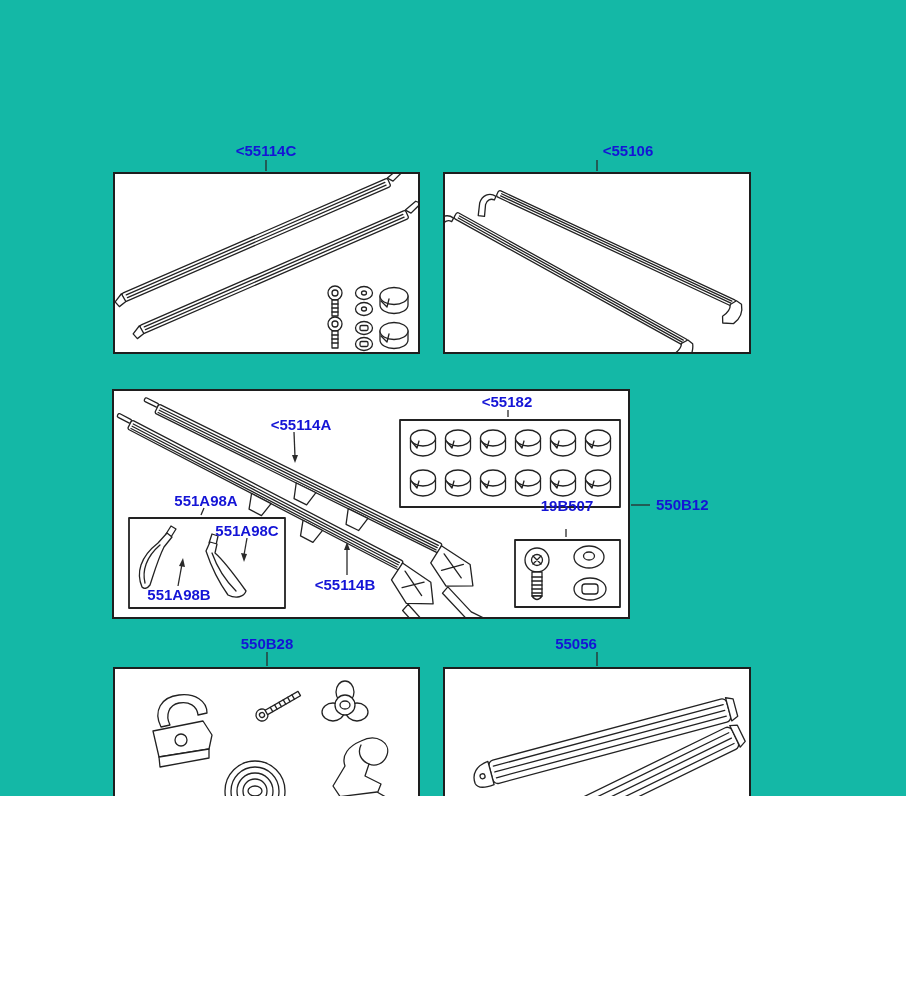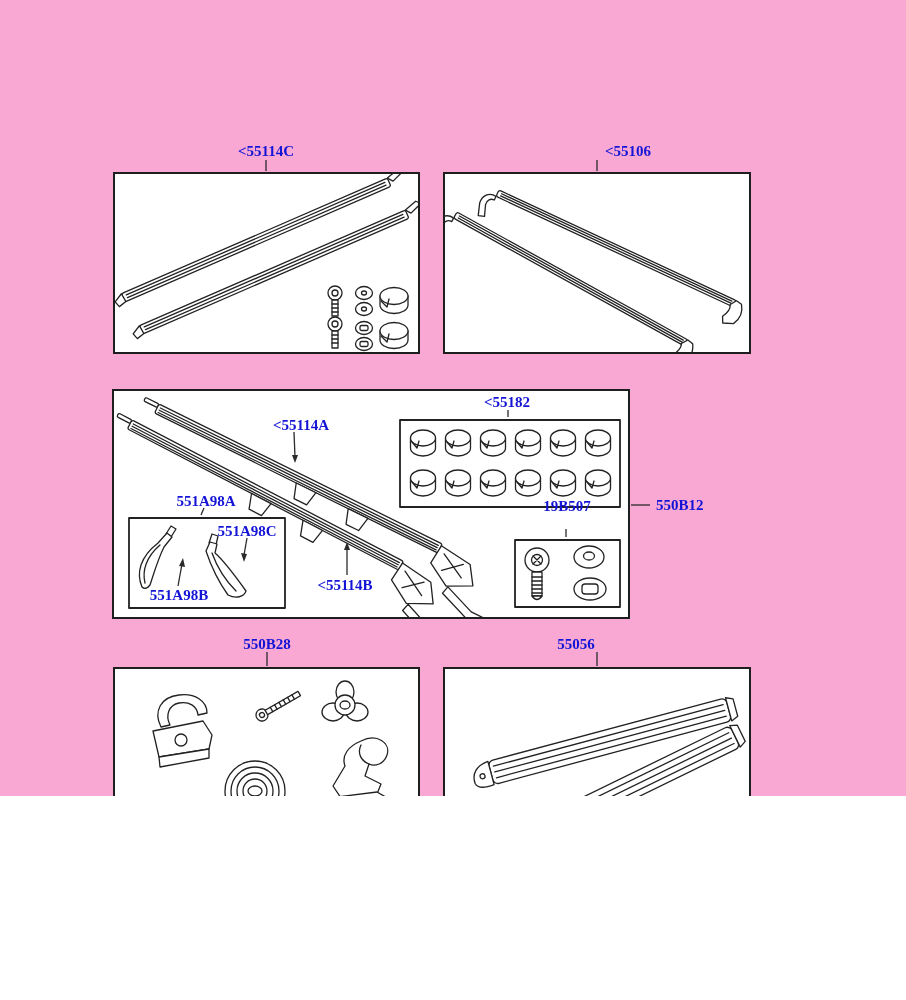--- a/index.html
+++ b/index.html
@@ -1,17 +1,17 @@
 <!DOCTYPE html>
 <html><head>
 <meta charset="utf-8">
 <style>
   html,body{margin:0;padding:0;background:#fff;}
-  #page{position:relative;width:906px;height:796px;background:#f9a8d4;overflow:hidden;
-        font-family:Liberation Serif, serif;}
+  #page{position:relative;width:906px;height:796px;background:#14b8a6;overflow:hidden;
+        font-family:Liberation Sans, sans-serif;}
   .panel{position:absolute;border:2px solid #1e1e1e;background:#fff;box-sizing:border-box;}
   .panel > svg{position:absolute;left:0;top:0;width:100%;height:100%;}
   .part-label{position:absolute;color:#1414d6;font-weight:bold;font-size:15px;line-height:16px;
               white-space:nowrap;transform:translateX(-50%);cursor:pointer;z-index:6;}
   .part-label.anchor-left{transform:none;}
   #leaders{position:absolute;left:0;top:0;width:906px;height:1000px;pointer-events:none;z-index:4;}
   .art path,.art rect,.art circle,.art ellipse,.art polygon,.art use{
      stroke:#222;fill:#fff;stroke-width:1.3;stroke-linejoin:round;stroke-linecap:round;}
   .art .ln{fill:none;}
   .art .frame{stroke-width:1.8;}

